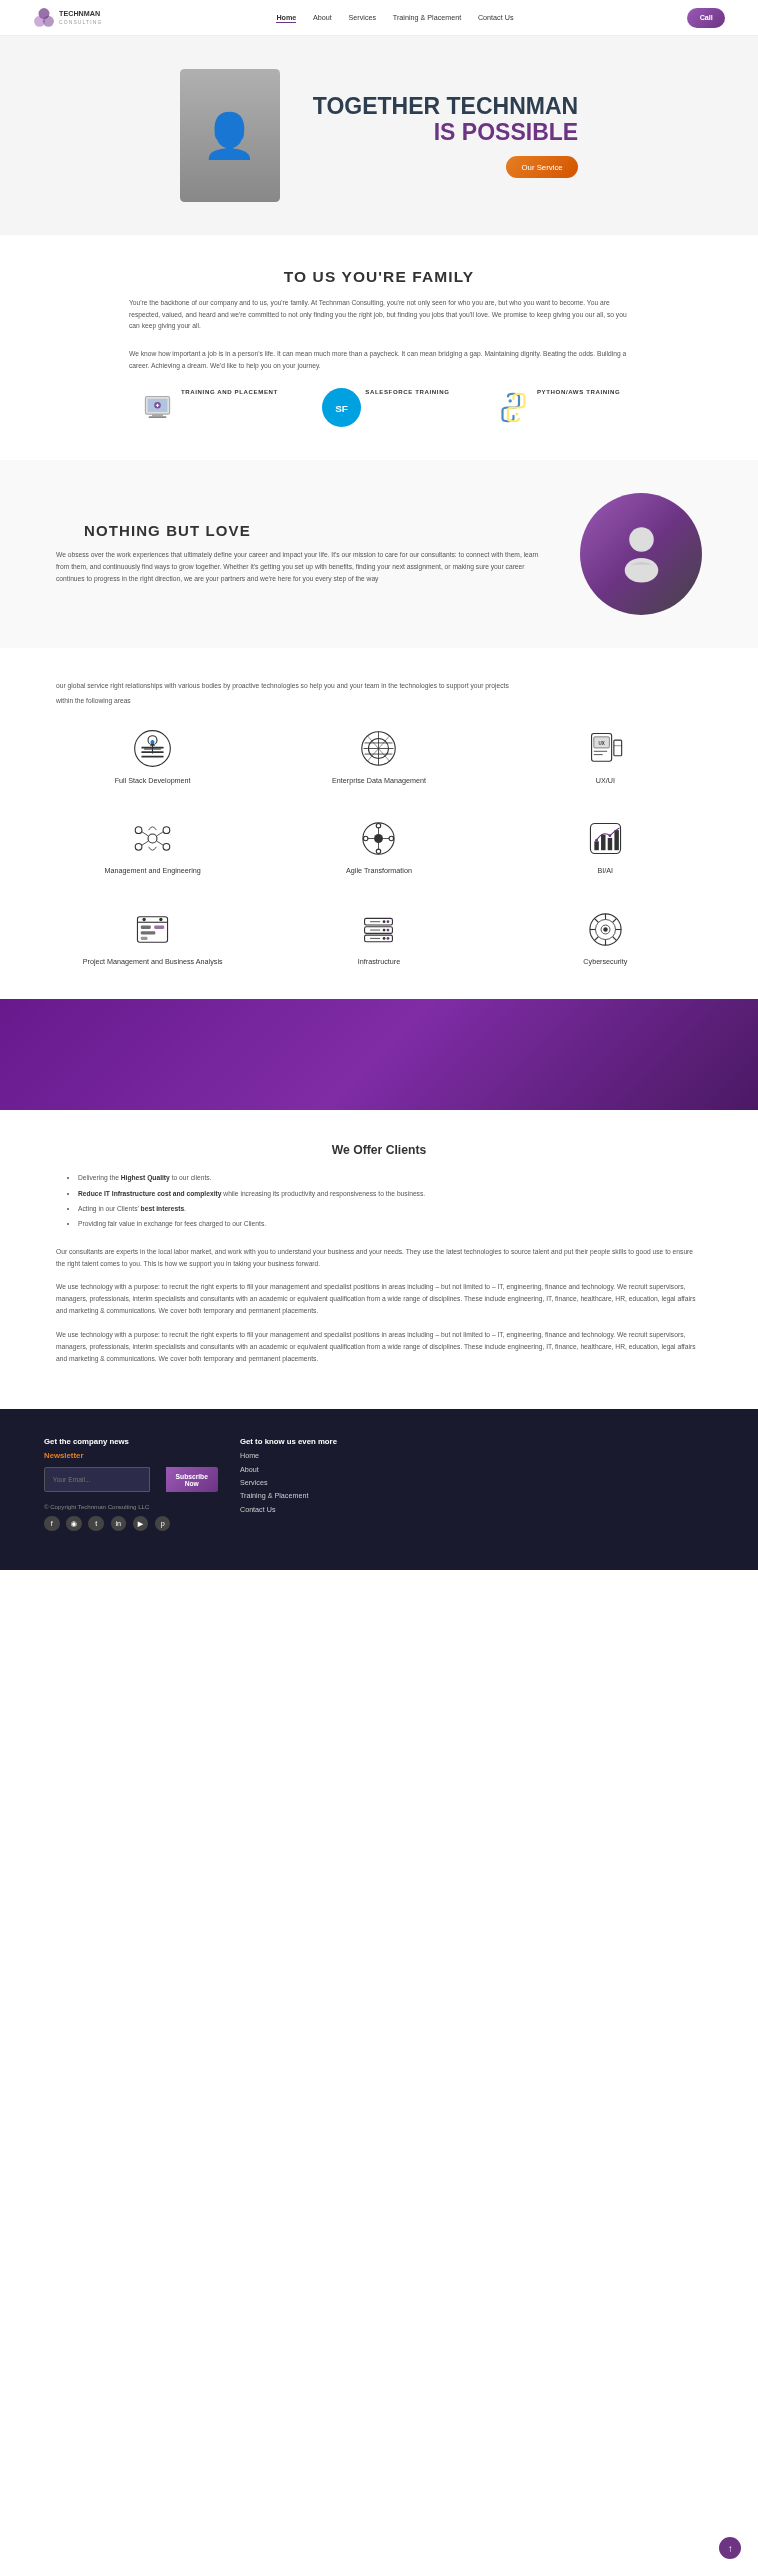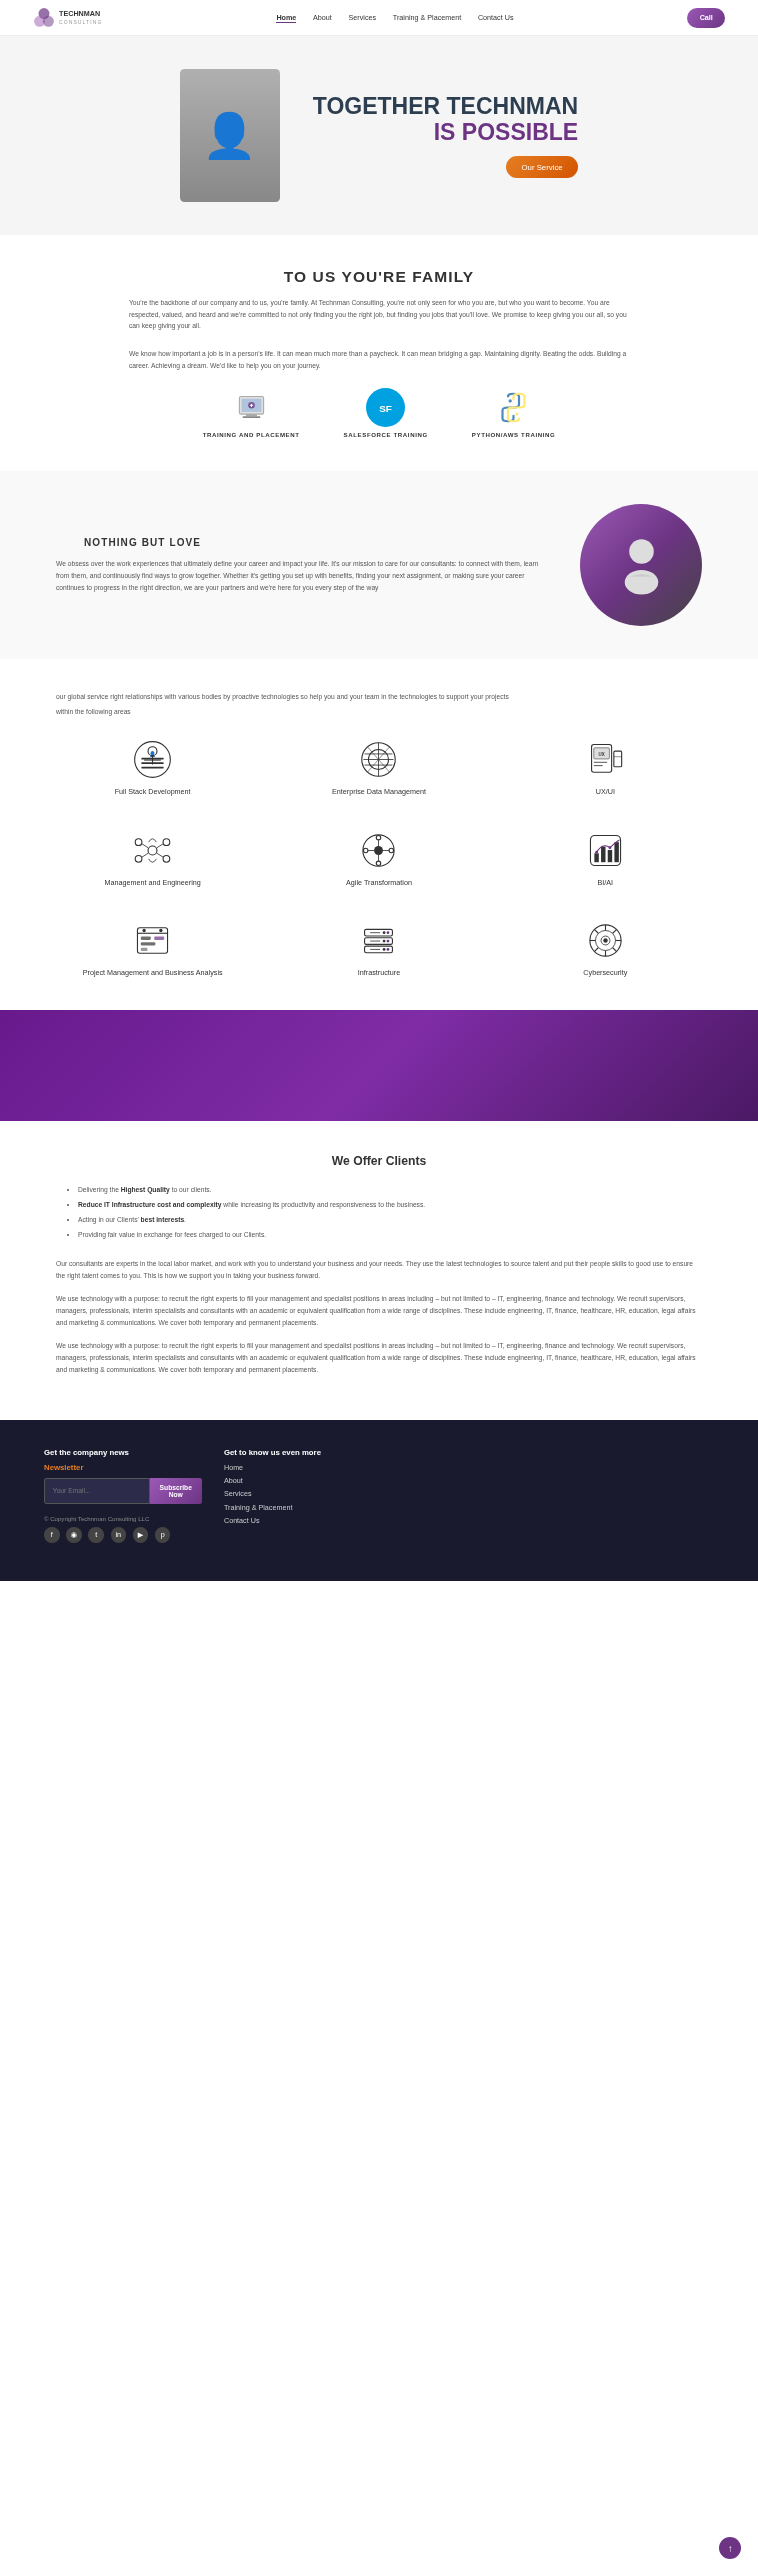--- a/index.html
+++ b/index.html
@@ -141,22 +141,21 @@
     }
     .services-icons {
       display: flex;
       justify-content: center;
       gap: 44px;
       margin-top: 16.7px;
     }
     .service-icon-item {
       text-align: center;
       display: flex;
-      flex-direction: column;
-      align-items: center;
+      flex-direction: row;
       gap: 4.4px;
     }
     .service-icon-box {
       width: 39px;
       height: 39px;
       display: flex;
       align-items: center;
       justify-content: center;
       font-size: 22px;
     }
@@ -185,21 +184,21 @@
       background: #f9f9f9;
       padding: 33px 56px;
       display: flex;
       align-items: center;
       gap: 33px;
     }
     .love-text-area {
       flex: 1;
     }
     .love-title {
-      font-size: 10px;
+      font-size: 15px;
       font-weight: bold;
       color: #333;
       margin-bottom: 10px;
       letter-spacing: 1.1px;
       padding-left: 28px;
     }
     .love-text {
       font-size: 6.7px;
       color: #555;
       line-height: 1.8;
@@ -328,21 +327,21 @@
       margin-bottom: 5.6px;
     }
     .footer-newsletter-label {
       color: #e67e22;
       font-size: 7.8px;
       font-weight: bold;
       margin-bottom: 6.7px;
     }
     .footer-input-row {
       display: flex;
-      gap: 0;
+      gap: 16px;
     }
     .footer-email-input {
       flex: 1;
       padding: 5.6px 7.8px;
       border: 0.6px solid #555;
       background: #2c2c4a;
       color: #ccc;
       font-size: 6.7px;
       border-radius: 2.2px 0 0 2.2px;
       outline: none;

